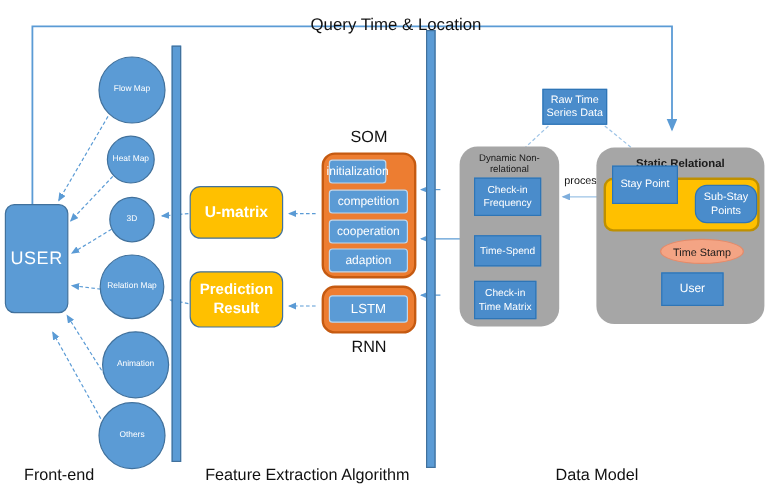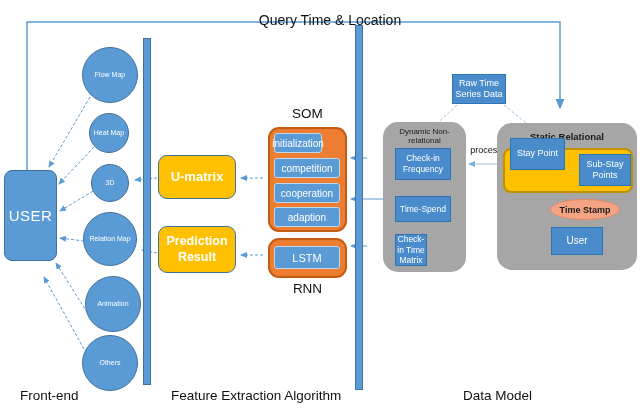--- a/index.html
+++ b/index.html
@@ -120,29 +120,29 @@
   <div class="abs shape label" style="left:268px;top:281px;width:79px;text-align:center;font-size:13.5px;">RNN</div>
 
   <div class="abs shape vbar" style="left:355px;top:25px;width:8px;height:365px;"></div>
 
   <div class="abs shape small-blue" style="left:452px;top:74px;width:54px;height:30px;font-size:9px;">Raw Time Series Data</div>
 
   <div class="abs shape gray" style="left:383px;top:122px;width:83px;height:150px;"></div>
   <div class="abs shape gray-title" style="left:383px;top:127px;width:83px;font-size:8px;z-index:1;">Dynamic Non-relational</div>
   <div class="abs shape small-blue" style="left:395px;top:148px;width:56px;height:32px;">Check-in Frequency</div>
   <div class="abs shape small-blue" style="left:395px;top:196px;width:56px;height:26px;">Time-Spend</div>
-  <div class="abs shape small-blue" style="left:395px;top:234px;width:32px;height:32px;">Check-in Time Matrix</div>
+  <div class="abs shape small-blue" style="left:395px;top:234px;width:52px;height:32px;">Check-in Time Matrix</div>
 
   <div class="abs shape label" style="left:466px;top:145px;width:40px;font-size:9px;text-align:center;">process</div>
 
   <div class="abs shape gray" style="left:497px;top:123px;width:140px;height:147px;"></div>
   <div class="abs shape gray-title" style="left:497px;top:131px;width:140px;font-size:9.5px;font-weight:bold;z-index:1;">Static Relational</div>
   <div class="abs shape inner-gold" style="left:503px;top:148px;width:130px;height:45px;"></div>
   <div class="abs shape small-blue" style="left:510px;top:138px;width:55px;height:32px;font-size:9px;">Stay Point</div>
-  <div class="abs shape small-blue" style="left:579px;top:154px;width:52px;height:32px;font-size:9px;">Sub-Stay Points</div>
-  <div class="abs shape ellipse" style="left:550px;top:199px;width:70px;height:21px;font-weight:bold;">Time Stamp</div>
+  <div class="abs shape small-blue" style="left:579px;top:154px;width:52px;height:32px;font-size:9px;border-radius:10px;">Sub-Stay Points</div>
+  <div class="abs shape ellipse" style="left:550px;top:199px;width:70px;height:21px;">Time Stamp</div>
   <div class="abs shape small-blue" style="left:551px;top:227px;width:52px;height:28px;font-size:10px;">User</div>
 
   <div class="abs shape section-label" style="left:20px;top:388px;">Front-end</div>
   <div class="abs shape section-label" style="left:171px;top:388px;">Feature Extraction Algorithm</div>
   <div class="abs shape section-label" style="left:463px;top:388px;">Data Model</div>
 
 </div>
 
 </body></html>

